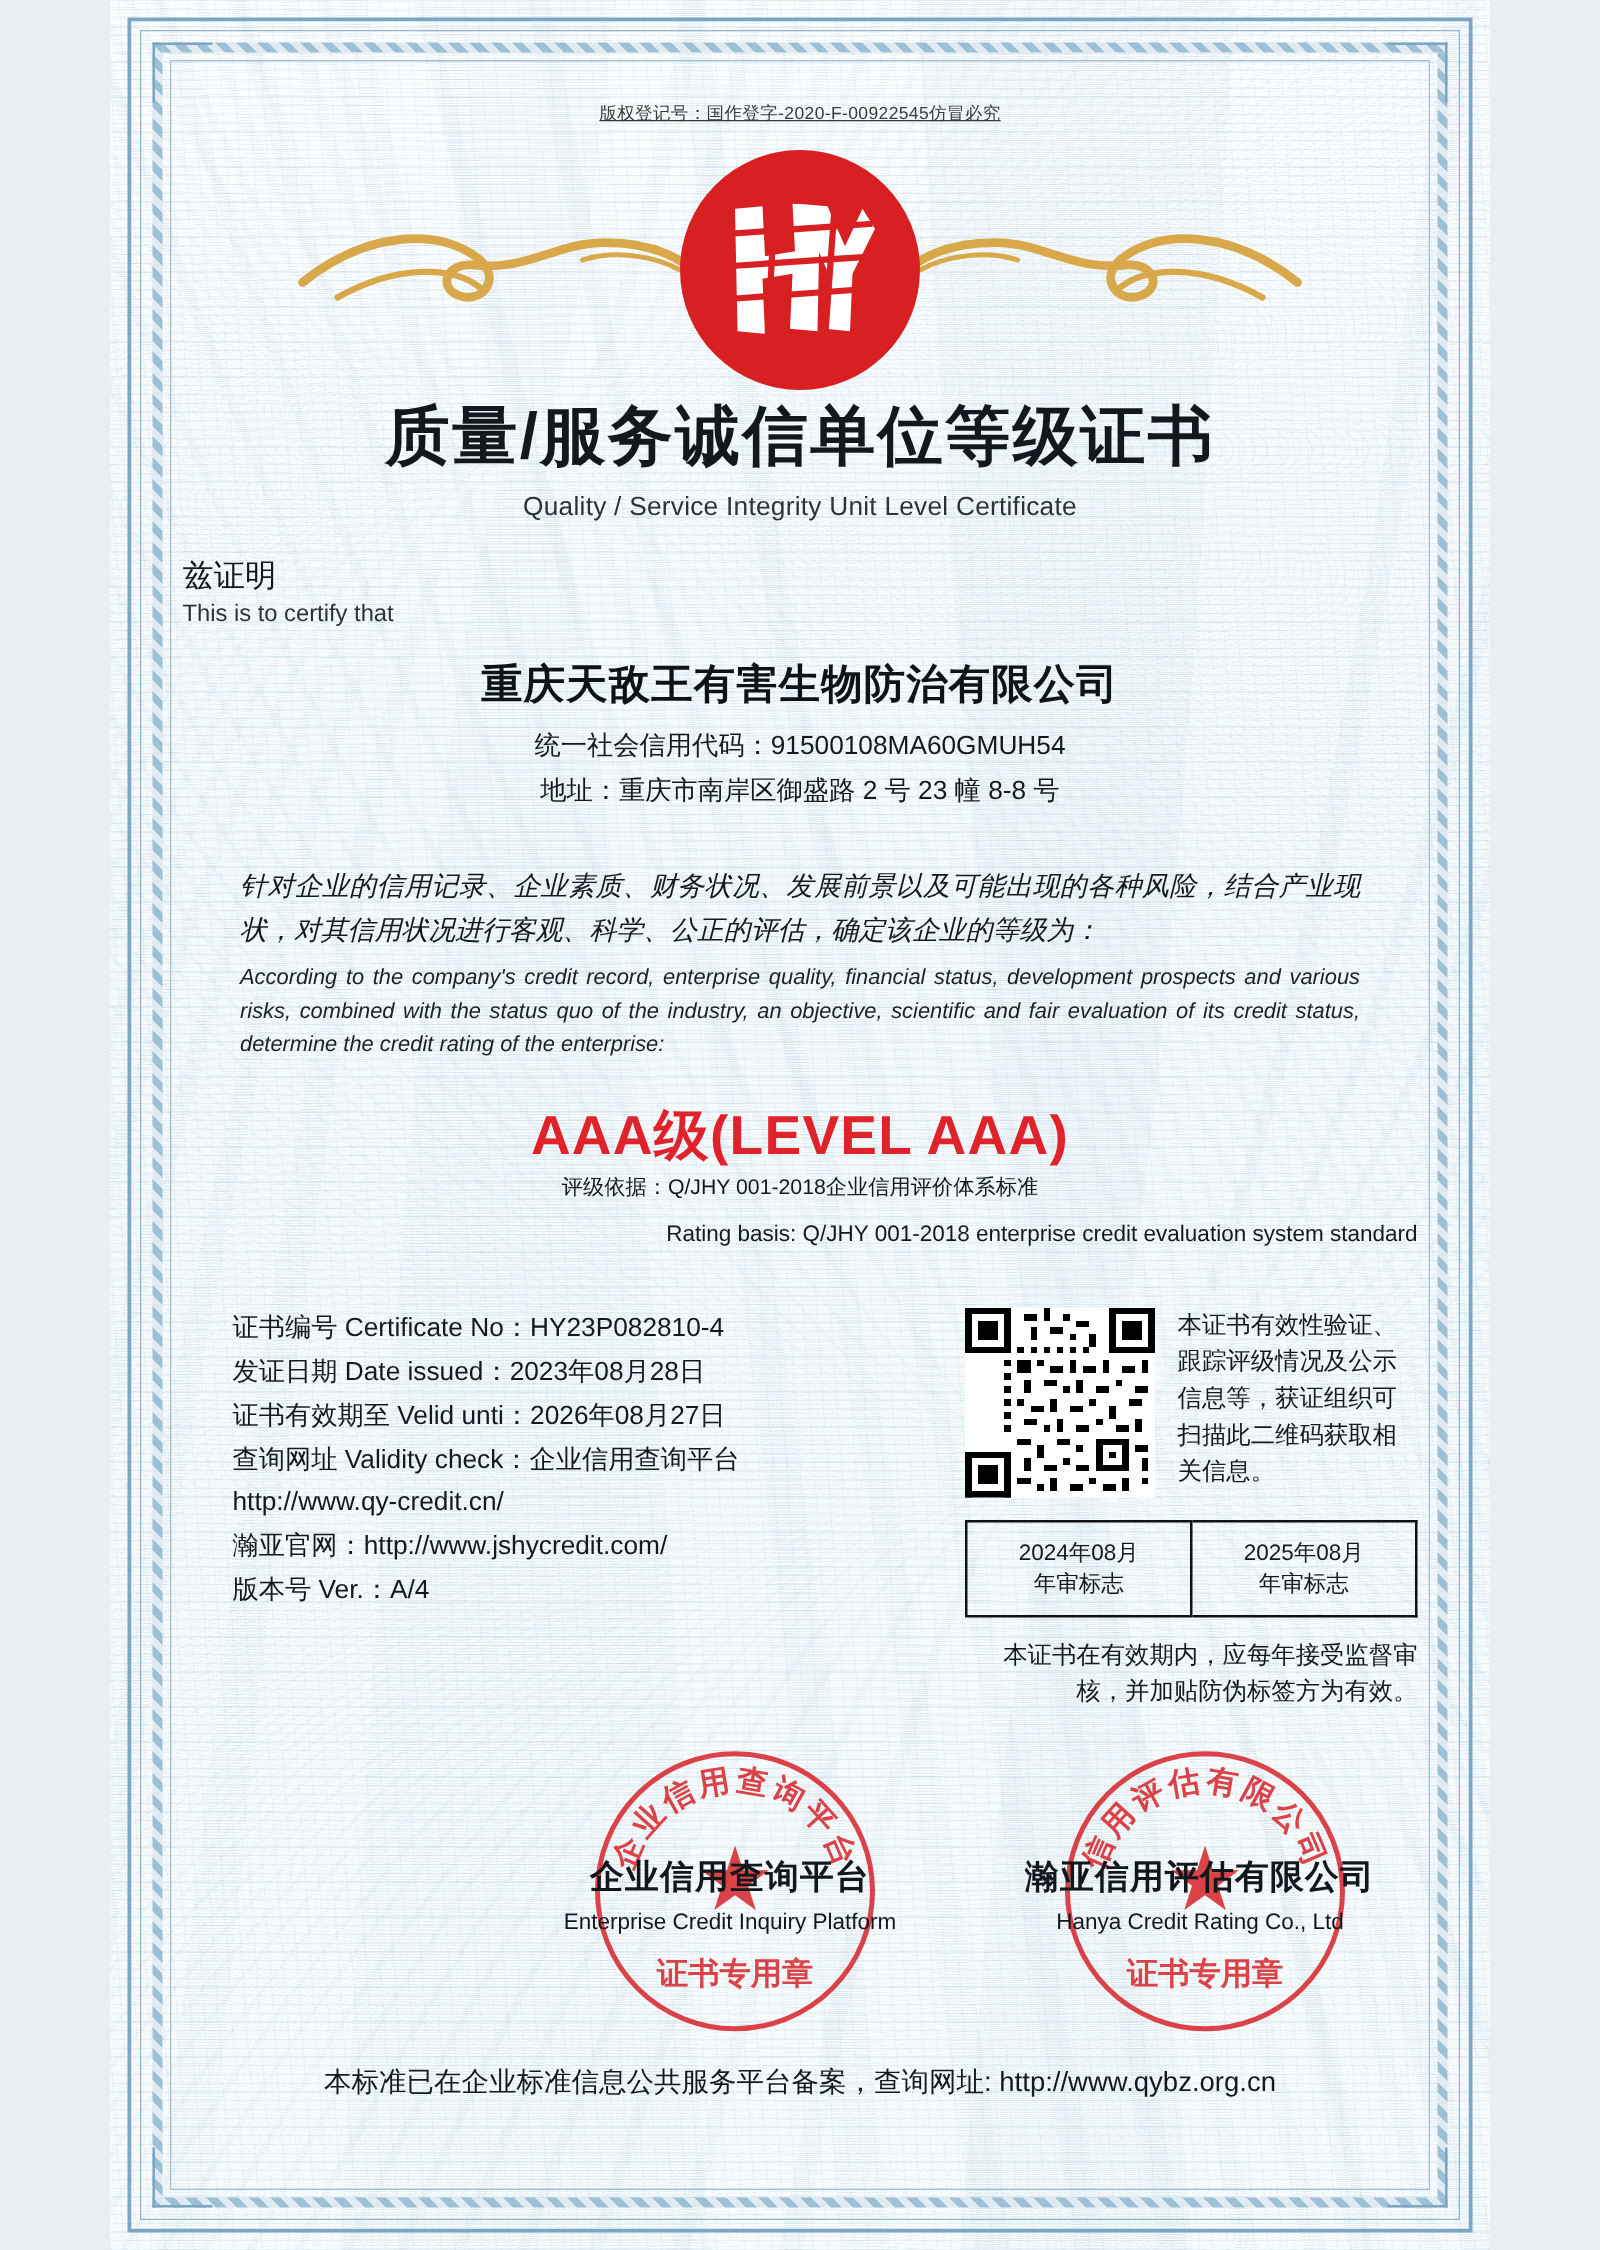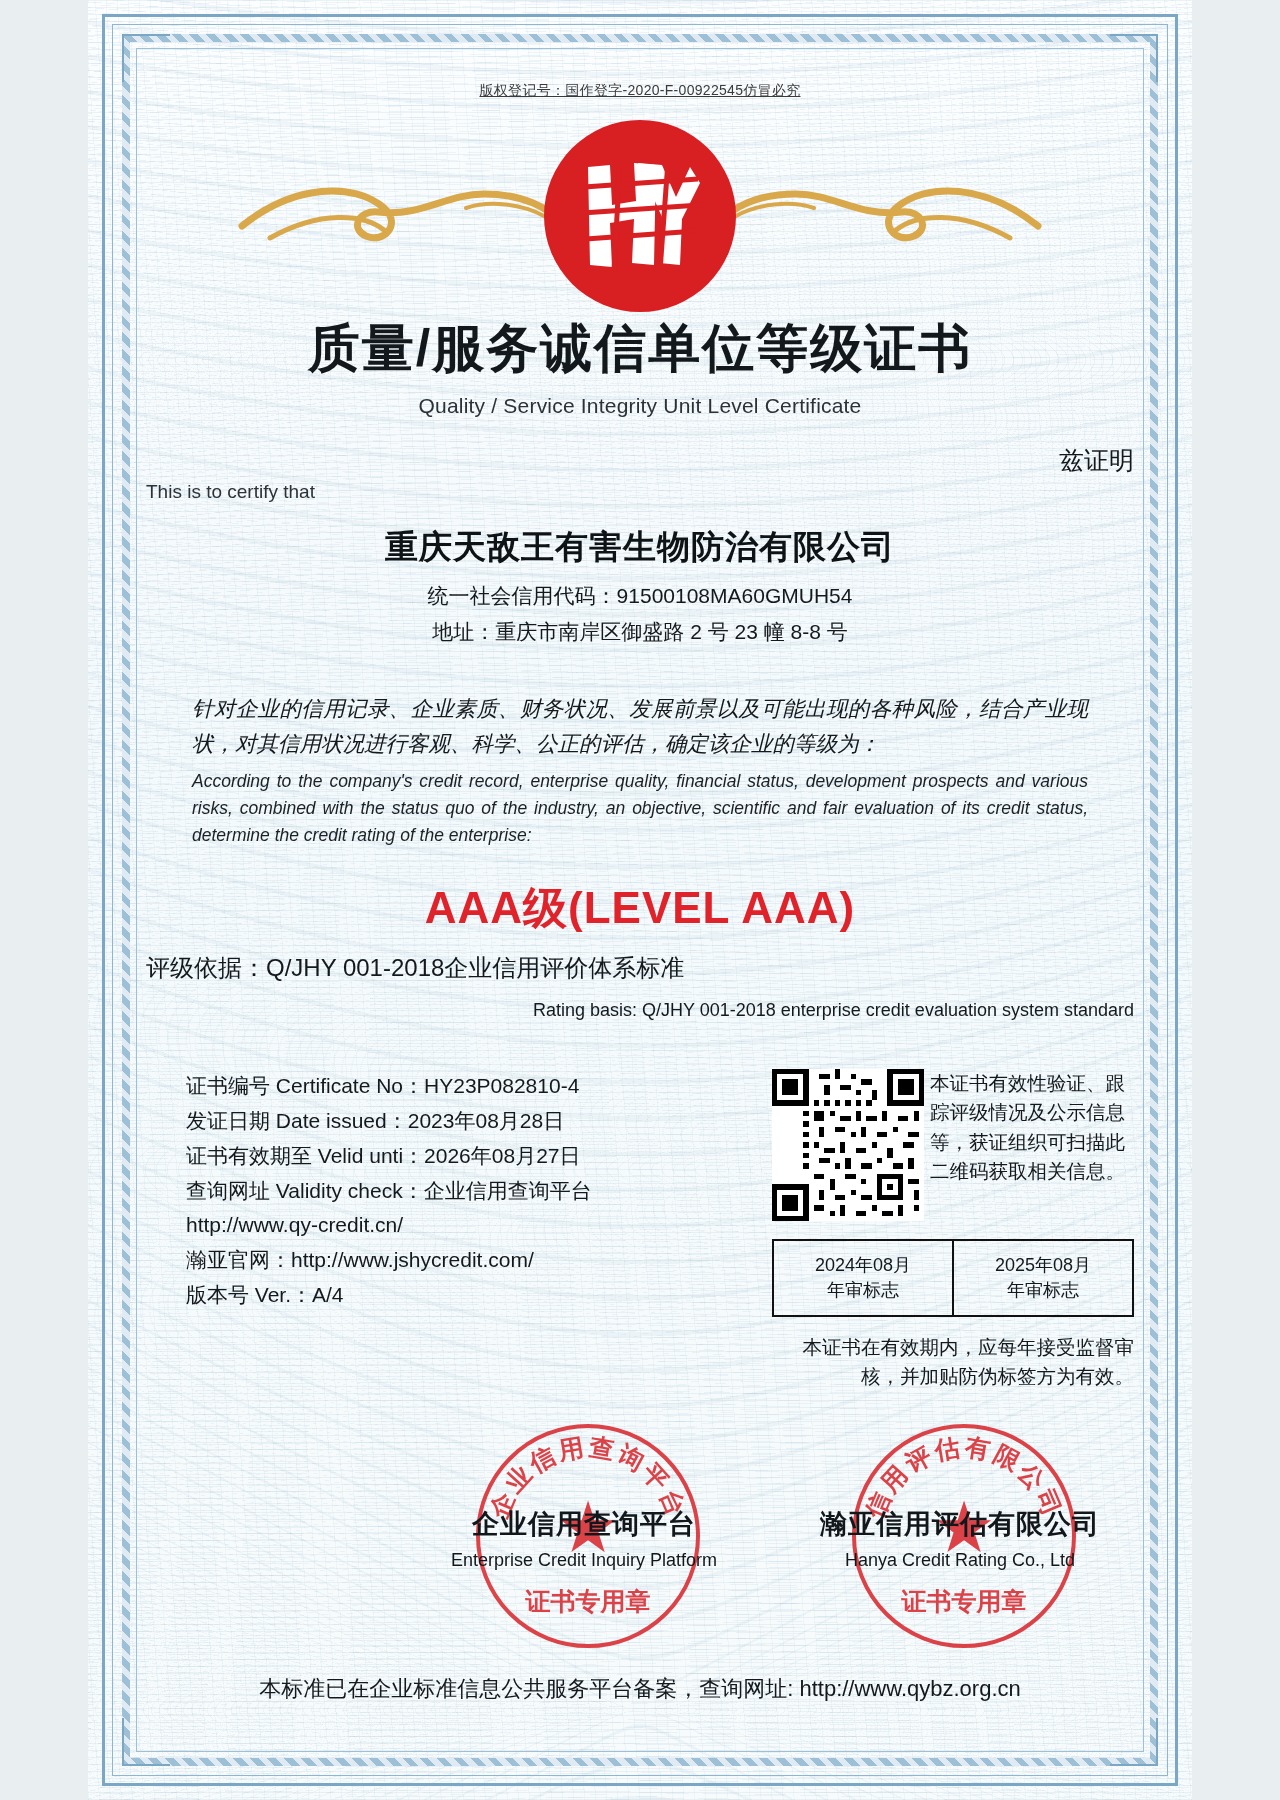--- a/index.html
+++ b/index.html
@@ -89,21 +89,21 @@
     font-size:52px;font-weight:bold;color:#13181c;
     letter-spacing:2px;
     margin-top:6px;
   }
   .title-en{
     text-align:center;
     font-size:21px;color:#2b3238;
     margin-top:10px;letter-spacing:.2px;
   }
   .certify-cn{
-    text-align:right;font-size:25px;color:#13181c;margin-top:26px;
+    text-align:left;font-size:25px;color:#13181c;margin-top:26px;
   }
   .certify-en{
     font-size:19px;color:#2b3238;margin-top:4px;
   }
   .company{
     text-align:center;font-size:33px;font-weight:bold;color:#0e1316;
     margin-top:22px;letter-spacing:1px;
   }
   .code{
     text-align:center;font-size:21px;color:#14191d;margin-top:12px;
@@ -121,36 +121,36 @@
   .para-en{
     font-size:17.5px;color:#1b2126;line-height:1.55;margin-top:6px;text-align:justify;
   }
 
   .level{
     text-align:center;
     font-size:44px;font-weight:bold;color:#e0232a;
     margin-top:30px;letter-spacing:1px;
   }
   .basis-cn{
-    font-size:24px;color:#14191d;margin-top:14px;
+    text-align:center;font-size:17px;color:#14191d;
   }
   .basis-en{
     text-align:right;font-size:18px;color:#14191d;margin-top:16px;
   }
 
   
   .lower{
     display:flex;margin-top:48px;padding:0 40px;gap:26px;
   }
   .details{flex:0 0 560px;}
   .detail-line{
     font-size:21px;color:#14191d;line-height:1.66;white-space:nowrap;
   }
   .qrblock{flex:1;display:flex;flex-direction:column;}
-  .qrtop{display:flex;gap:6px;}
+  .qrtop{display:flex;gap:18px;}
   .qr{
     width:152px;height:152px;flex:0 0 152px;
     background:#fff;
   }
   .qr svg{display:block;}
   .qrnote{
     font-size:19.5px;color:#14191d;line-height:1.5;
   }
   .stamps{
     display:flex;gap:0;margin-top:18px;

